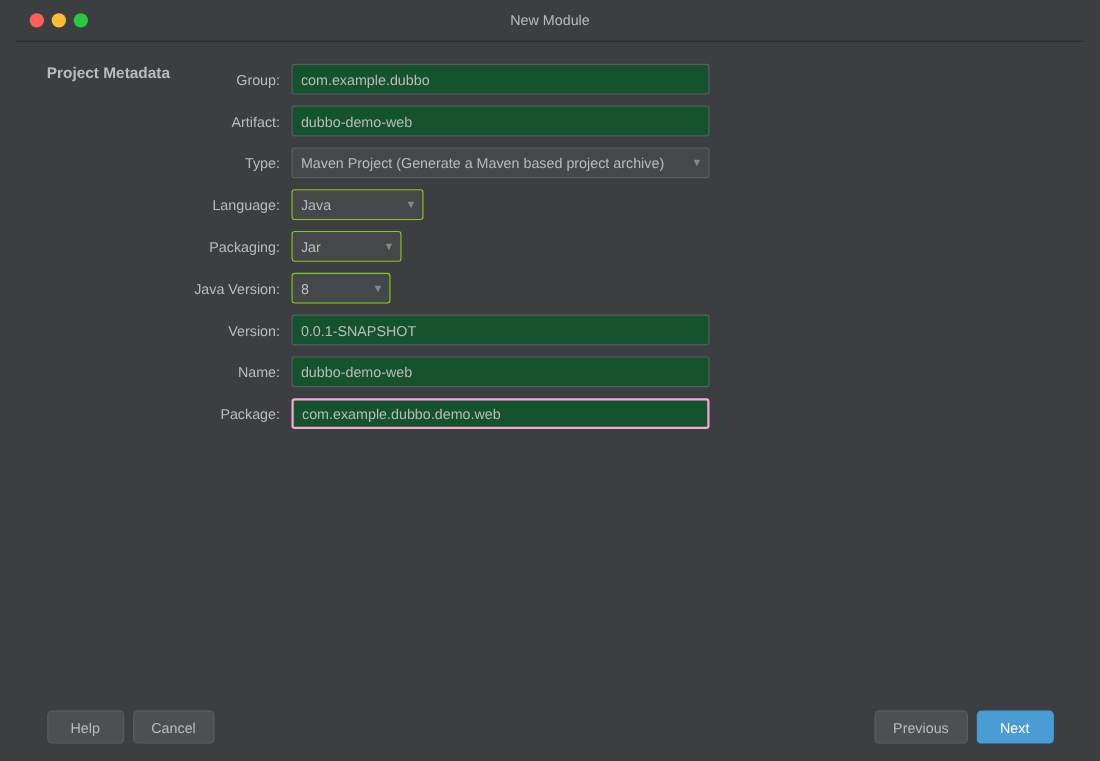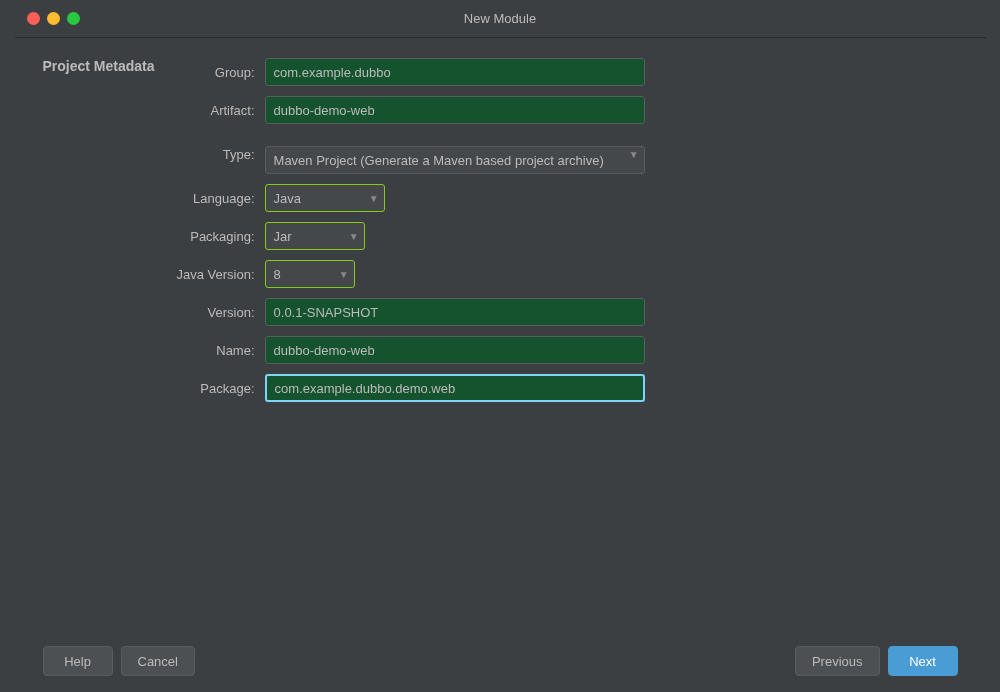--- a/index.html
+++ b/index.html
@@ -94,21 +94,21 @@
       background: #14532d;
       border: 1px solid #5a5d5e;
       border-radius: 3px;
       color: #bbbbbb;
       font-size: 13px;
       padding: 4px 8px;
       height: 28px;
       outline: none;
     }
     .form-input.active-focus {
-      border: 2px solid #7dd3fc;
+      border: 2px solid #f9a8d4;
     }
     .select-wrapper {
       position: relative;
       display: inline-flex;
       align-items: center;
     }
     .select-wrapper select {
       background: #45484a;
       border: 1px solid #84cc16;
       border-radius: 3px;
@@ -139,21 +139,20 @@
       border-radius: 3px;
       color: #bbbbbb;
       font-size: 13px;
       padding: 3px 28px 3px 8px;
       height: 28px;
       appearance: none;
       -webkit-appearance: none;
       cursor: pointer;
       outline: none;
       width: 380px;
-      margin-top: 12px;
     }
     .spacer { flex: 1; }
     .footer {
       display: flex;
       align-items: center;
       justify-content: space-between;
       padding: 10px 28px 16px 28px;
       flex-shrink: 0;
     }
     .footer-left {

